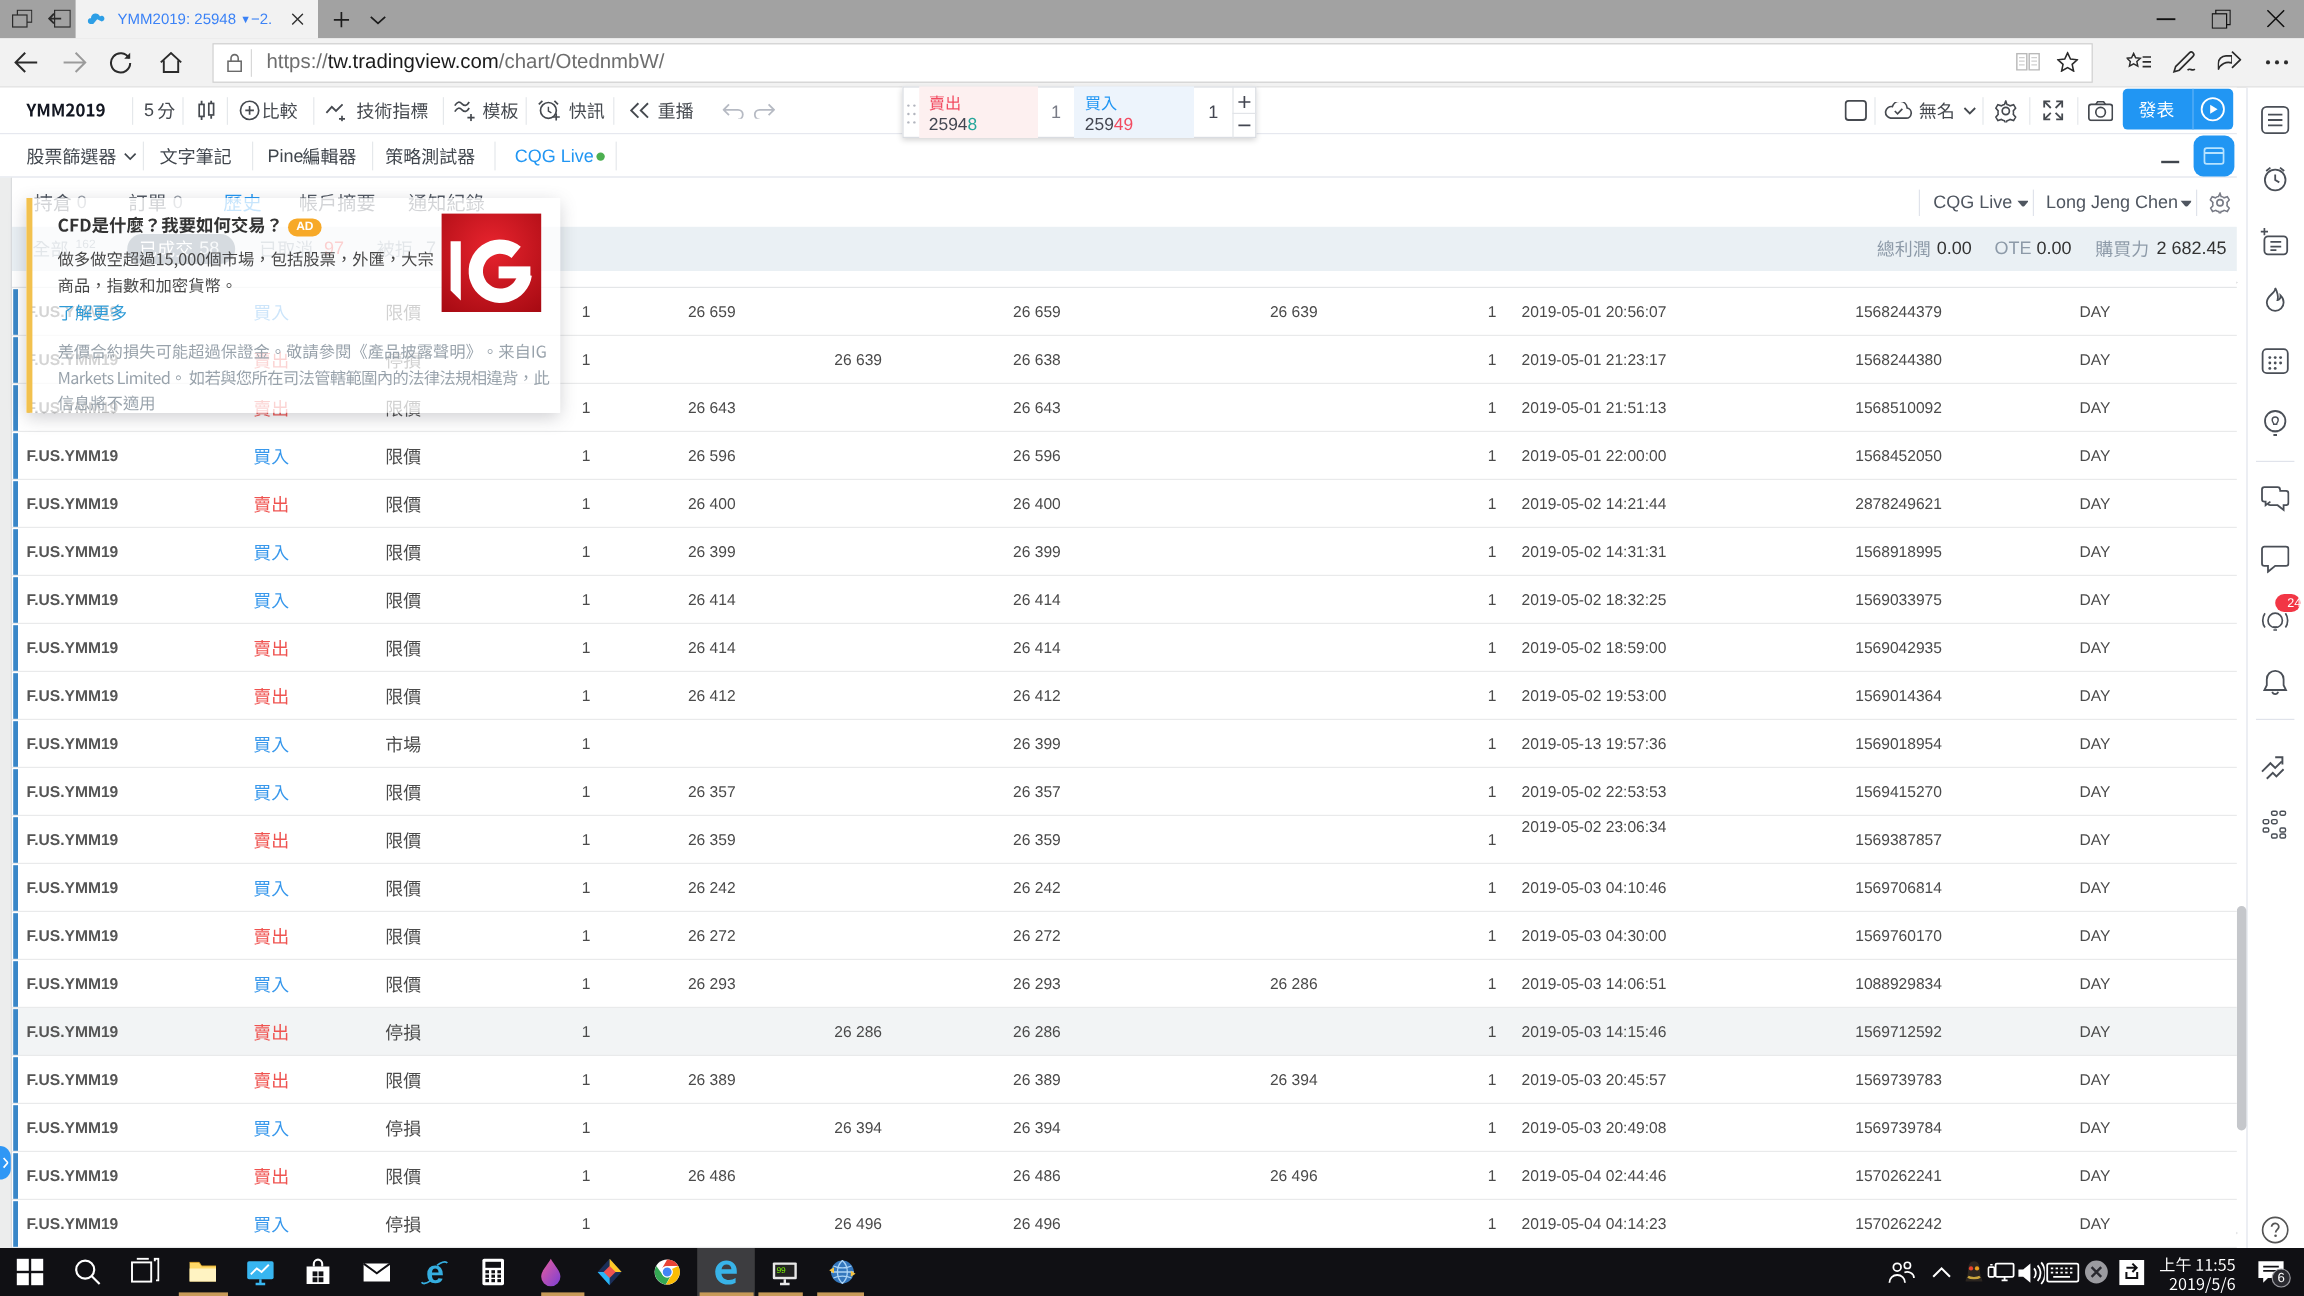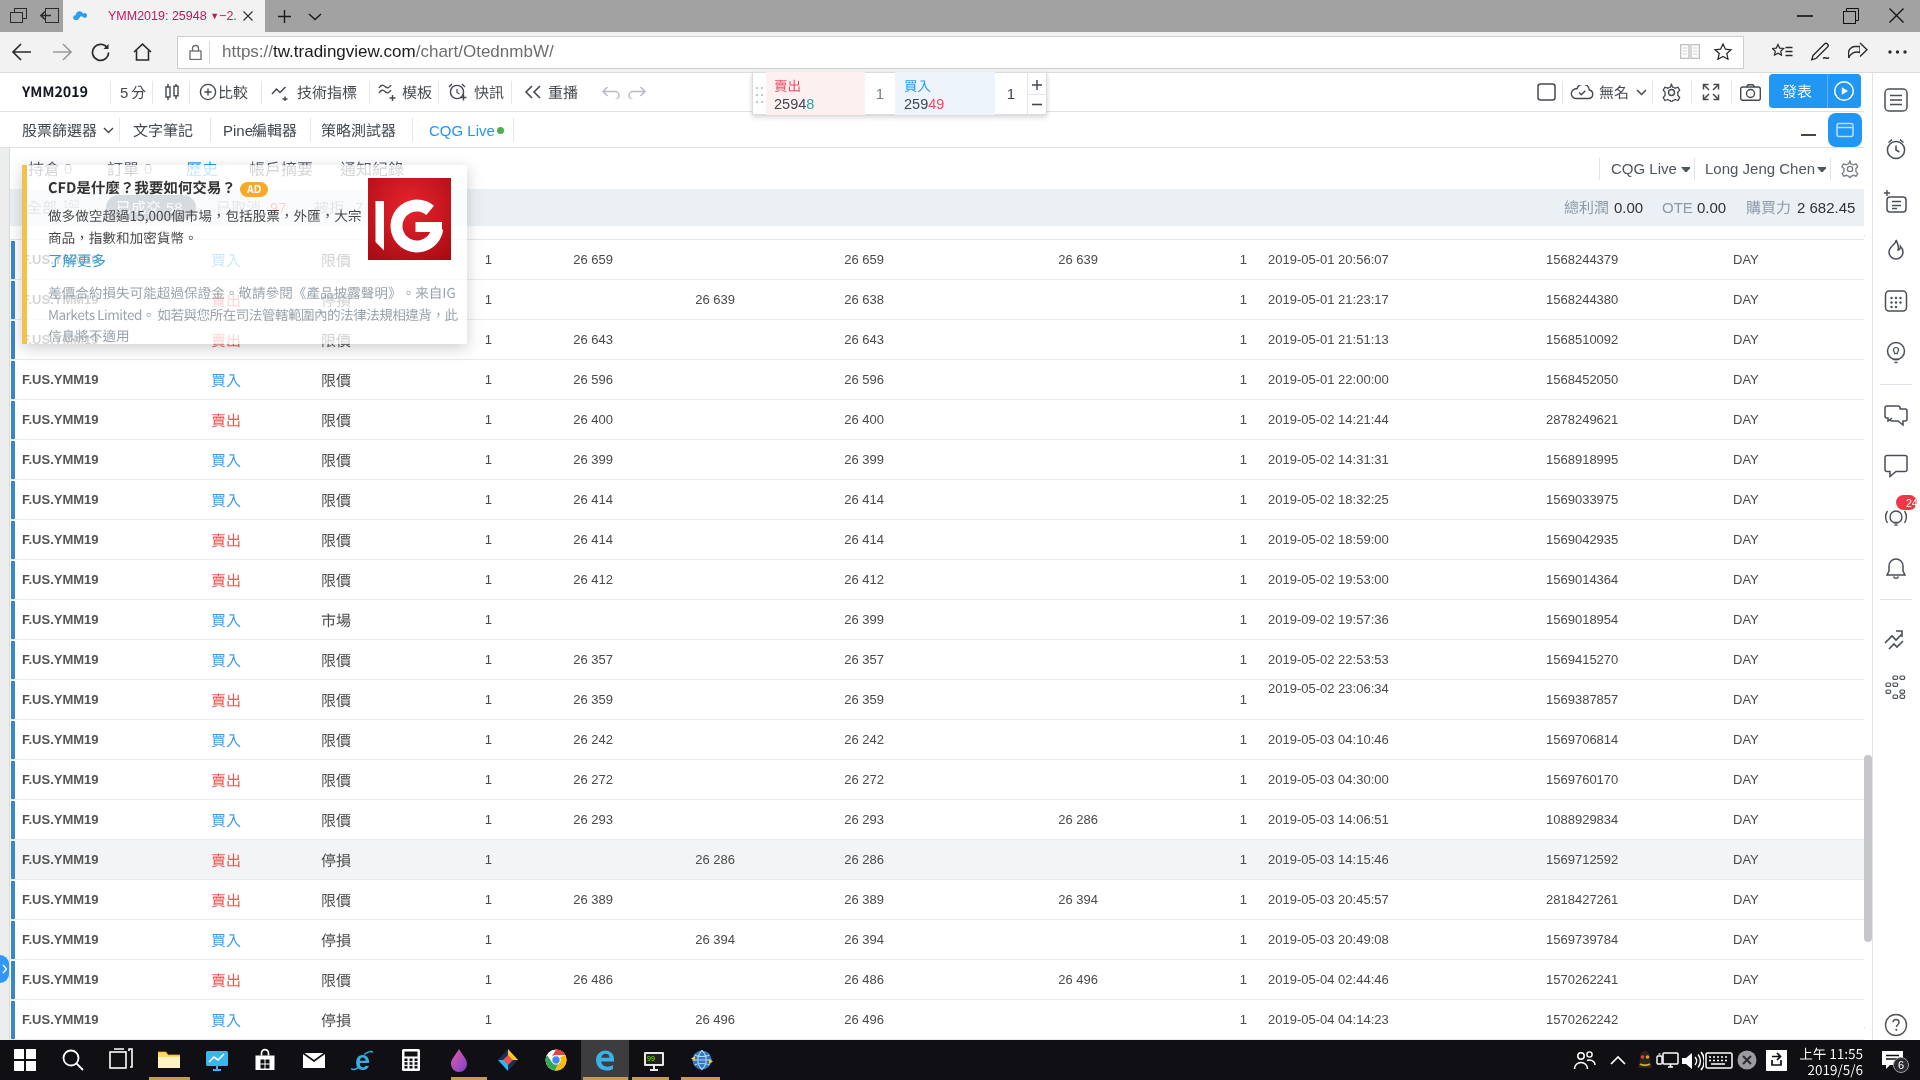--- a/index.html
+++ b/index.html
@@ -13,21 +13,21 @@
     <rect x="0.5" y="4.5" width="12" height="10" fill="#a2a2a2" stroke="#2b2b2b"></rect>
   </svg>
 <svg class="abs" style="left:40px;top:8px" width="19" height="16" viewBox="0 0 19 16" fill="none">
     <rect x="5.5" y="0.5" width="13" height="14" stroke="#2b2b2b"></rect>
     <path d="M1 7.5h10M5 3.5L1 7.5l4 4" stroke="#2b2b2b" stroke-width="1.6"></path>
   </svg>
 <div style="position:absolute;left:63px;top:0px;width:202px;height:32px;background:#f2f2f2"></div>
 <svg class="abs" style="left:73px;top:9px" width="15" height="14" viewBox="0 0 15 14" fill="none">
     <path d="M2 11c-1.6-0.6-2.4-2.2-1.5-3.7 0.5-0.9 1.4-1.2 2.3-1.1 0-1.9 1.3-3.6 3.3-3.9 1.7-0.3 3.5 0.7 4.2 2.4 0.4-0.4 1-0.7 1.7-0.6 1.2 0.1 2 1.1 2 2.3 0 1.4-1 2.2-2.2 2.5L8 7 4.7 11z" fill="#2e9fe6"></path>
   </svg>
-<div class="abs" style="left:108px;top:9px;font-size:12.5px;color:#be185d;letter-spacing:0">YMM2019: 25948 <span style="font-size:9px;vertical-align:1px">▼</span>−2.</div>
+<div class="abs" style="left:98px;top:9px;font-size:12.5px;color:#3b82f6;letter-spacing:0">YMM2019: 25948 <span style="font-size:9px;vertical-align:1px">▼</span>−2.</div>
 <svg class="abs" style="left:243px;top:11px" width="10" height="10" viewBox="0 0 10 10" fill="none">
     <path d="M0.5 0.5l9 9M9.5 0.5l-9 9" stroke="#333" stroke-width="1.2"></path>
   </svg>
 <svg class="abs" style="left:278px;top:10px" width="13" height="13" viewBox="0 0 13 13" fill="none">
     <path d="M6.5 0v13M0 6.5h13" stroke="#1c1c1c" stroke-width="1.4"></path>
   </svg>
 <svg class="abs" style="left:308px;top:13px" width="14" height="8" viewBox="0 0 14 8" fill="none">
     <path d="M1 1l6 5.5L13 1" stroke="#1c1c1c" stroke-width="1.5"></path>
   </svg>
 <svg class="abs" style="left:1797px;top:15px" width="16" height="2" viewBox="0 0 16 2" fill="none">
@@ -382,21 +382,21 @@
 <div class="abs num" style="left:1167px;top:572px;width:80px;text-align:right">1</div>
 <div class="abs num" style="left:1268px;top:572px">2019-05-02 19:53:00</div>
 <div class="abs num" style="left:1546px;top:572px">1569014364</div>
 <div class="abs num" style="left:1733px;top:572px">DAY</div>
 <div style="position:absolute;left:10px;top:600px;width:1854px;height:40px;background:#fff;border-bottom:1px solid #e9eaeb"></div>
 <div style="position:absolute;left:11px;top:601px;width:4px;height:38px;background:#3a87c8"></div>
 <div class="abs num" style="left:22px;top:612px;font-weight:bold;color:#555">F.US.YMM19</div>
 <div class="abs num" style="left:412px;top:612px;width:80px;text-align:right">1</div>
 <div class="abs num" style="left:804px;top:612px;width:80px;text-align:right">26 399</div>
 <div class="abs num" style="left:1167px;top:612px;width:80px;text-align:right">1</div>
-<div class="abs num" style="left:1268px;top:612px">2019-09-02 19:57:36</div>
+<div class="abs num" style="left:1268px;top:612px">2019-05-13 19:57:36</div>
 <div class="abs num" style="left:1546px;top:612px">1569018954</div>
 <div class="abs num" style="left:1733px;top:612px">DAY</div>
 <div style="position:absolute;left:10px;top:640px;width:1854px;height:40px;background:#fff;border-bottom:1px solid #e9eaeb"></div>
 <div style="position:absolute;left:11px;top:641px;width:4px;height:38px;background:#3a87c8"></div>
 <div class="abs num" style="left:22px;top:652px;font-weight:bold;color:#555">F.US.YMM19</div>
 <div class="abs num" style="left:412px;top:652px;width:80px;text-align:right">1</div>
 <div class="abs num" style="left:533px;top:652px;width:80px;text-align:right">26 357</div>
 <div class="abs num" style="left:804px;top:652px;width:80px;text-align:right">26 357</div>
 <div class="abs num" style="left:1167px;top:652px;width:80px;text-align:right">1</div>
 <div class="abs num" style="left:1268px;top:652px">2019-05-02 22:53:53</div>
@@ -455,21 +455,21 @@
 <div class="abs num" style="left:1733px;top:852px">DAY</div>
 <div style="position:absolute;left:10px;top:880px;width:1854px;height:40px;background:#fff;border-bottom:1px solid #e9eaeb"></div>
 <div style="position:absolute;left:11px;top:881px;width:4px;height:38px;background:#3a87c8"></div>
 <div class="abs num" style="left:22px;top:892px;font-weight:bold;color:#555">F.US.YMM19</div>
 <div class="abs num" style="left:412px;top:892px;width:80px;text-align:right">1</div>
 <div class="abs num" style="left:533px;top:892px;width:80px;text-align:right">26 389</div>
 <div class="abs num" style="left:804px;top:892px;width:80px;text-align:right">26 389</div>
 <div class="abs num" style="left:1018px;top:892px;width:80px;text-align:right">26 394</div>
 <div class="abs num" style="left:1167px;top:892px;width:80px;text-align:right">1</div>
 <div class="abs num" style="left:1268px;top:892px">2019-05-03 20:45:57</div>
-<div class="abs num" style="left:1546px;top:892px">2818427261</div>
+<div class="abs num" style="left:1546px;top:892px">1569739783</div>
 <div class="abs num" style="left:1733px;top:892px">DAY</div>
 <div style="position:absolute;left:10px;top:920px;width:1854px;height:40px;background:#fff;border-bottom:1px solid #e9eaeb"></div>
 <div style="position:absolute;left:11px;top:921px;width:4px;height:38px;background:#3a87c8"></div>
 <div class="abs num" style="left:22px;top:932px;font-weight:bold;color:#555">F.US.YMM19</div>
 <div class="abs num" style="left:412px;top:932px;width:80px;text-align:right">1</div>
 <div class="abs num" style="left:655px;top:932px;width:80px;text-align:right">26 394</div>
 <div class="abs num" style="left:804px;top:932px;width:80px;text-align:right">26 394</div>
 <div class="abs num" style="left:1167px;top:932px;width:80px;text-align:right">1</div>
 <div class="abs num" style="left:1268px;top:932px">2019-05-03 20:49:08</div>
 <div class="abs num" style="left:1546px;top:932px">1569739784</div>

